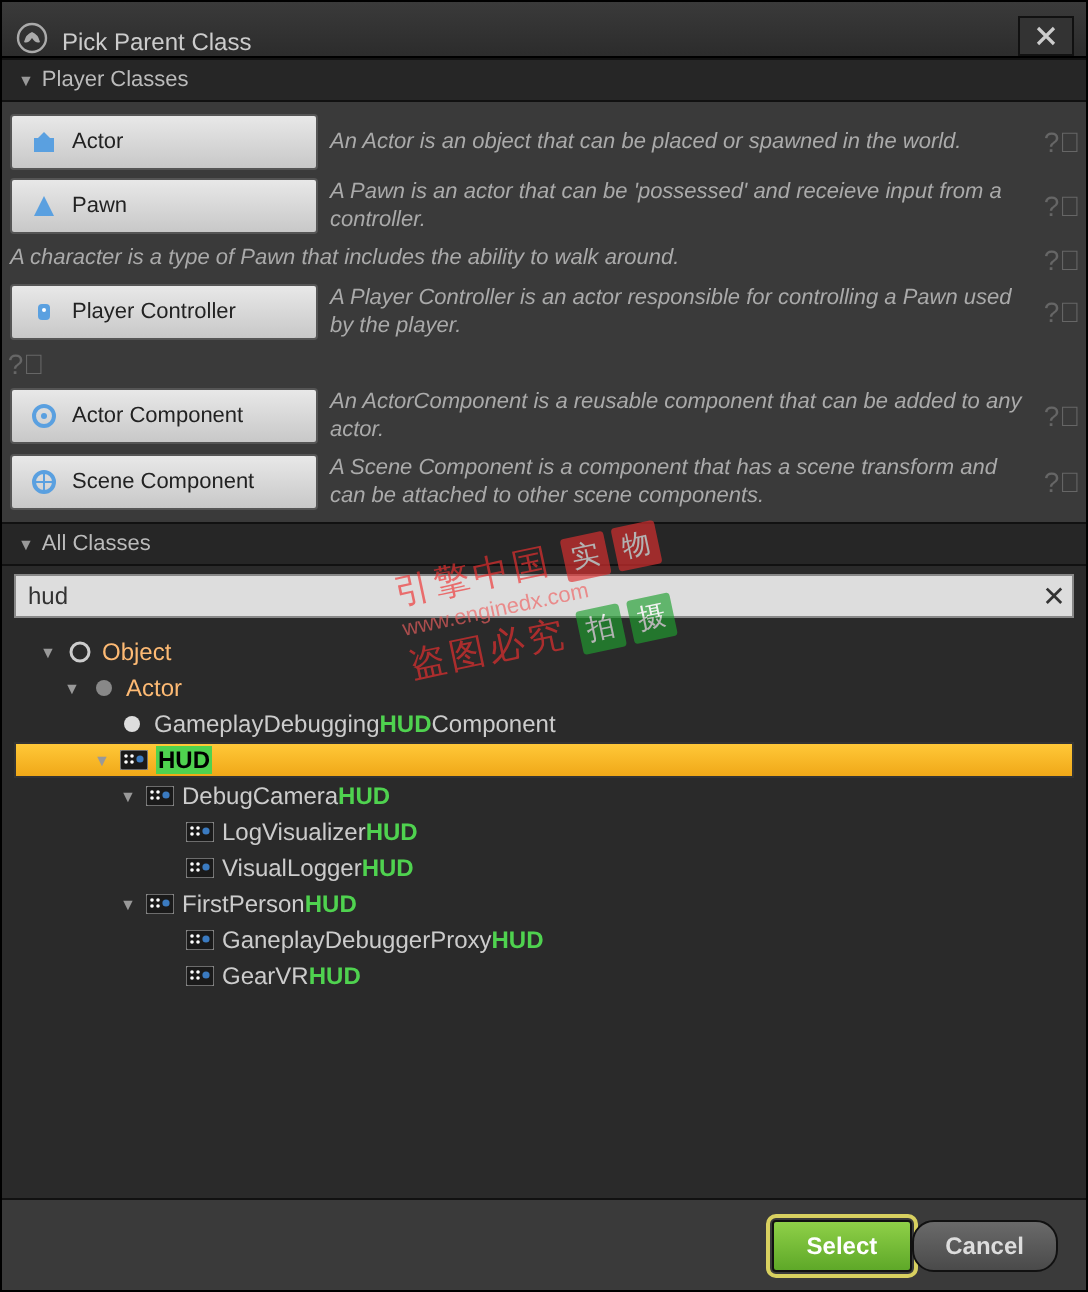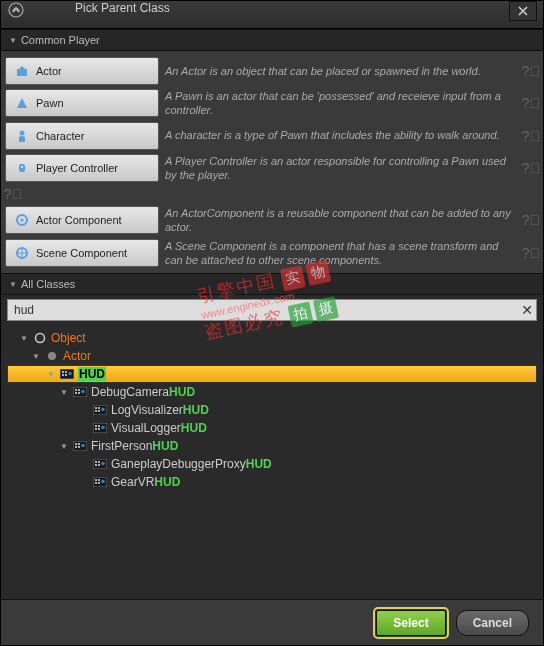--- a/index.html
+++ b/index.html
@@ -1,18 +1,18 @@
 <!DOCTYPE html>
 <html><head>
 <meta charset="utf-8">
 <style>
 * { margin: 0; padding: 0; box-sizing: border-box; font-family: "Segoe UI", Tahoma, sans-serif; }
 body { background: #1a1a1a; width: 544px; height: 646px; overflow: hidden; }
 .window { width: 544px; height: 646px; background: #2a2a2a; border: 1px solid #000; display: flex; flex-direction: column; }
-.titlebar { height: 28px; background: linear-gradient(#3a3a3a,#2c2c2c); display: flex; align-items: flex-start; padding: 0 6px; border-bottom: 1px solid #000; gap: 44px; }
+.titlebar { height: 28px; background: linear-gradient(#3a3a3a,#2c2c2c); display: flex; align-items: flex-end; padding: 0 6px; border-bottom: 1px solid #000; }
 .titlebar .logo { width: 18px; height: 18px; margin-right: 6px; display: flex; align-items: center; justify-content: center; }
 .titlebar .title { color: #ccc; font-size: 12px; flex: 1; }
 .close-btn { width: 28px; height: 20px; background: #333; border: 1px solid #111; color: #ccc; display: flex; align-items: center; justify-content: center; cursor: pointer; font-size: 13px; }
 .section-header { background: #262626; color: #bbb; font-size: 11px; padding: 4px 8px; display: flex; align-items: center; gap: 4px; border-top: 1px solid #111; border-bottom: 1px solid #111; cursor: pointer; }
 .caret { font-size: 8px; color: #999; }
 .common-classes { background: #3a3a3a; padding: 6px 4px; display: flex; flex-direction: column; gap: 4px; }
 .class-row { display: flex; align-items: center; gap: 6px; }
 .class-btn { width: 154px; height: 28px; background: linear-gradient(#e8e8e8,#c8c8c8); border: 1px solid #555; border-radius: 2px; display: flex; align-items: center; gap: 6px; padding: 0 8px; cursor: pointer; }
 .class-btn .cicon { width: 16px; height: 16px; display: flex; align-items: center; justify-content: center; }
 .class-btn .clabel { font-size: 11px; color: #222; }
@@ -21,27 +21,27 @@
 .search-row { display: flex; align-items: center; background: #ddd; margin: 4px 6px; border: 1px solid #888; height: 22px; }
 .search-input { flex: 1; border: none; outline: none; background: transparent; font-size: 12px; padding: 0 6px; color: #333; }
 .clear-x { width: 18px; text-align: center; color: #333; font-size: 14px; cursor: pointer; }
 .tree { flex: 1; background: #2a2a2a; padding: 4px 6px; overflow: auto; color: #ccc; font-size: 12px; }
 .tree-row { display: flex; align-items: center; height: 18px; gap: 4px; white-space: nowrap; }
 .tree-row.selected { background: linear-gradient(#ffc838,#f0a818); color: #000; border: 1px solid #333; }
 .tcaret { font-size: 8px; width: 10px; text-align: center; color: #999; }
 .ticon { width: 14px; height: 10px; display: inline-flex; align-items: center; justify-content: center; }
 .hi { color: #4fd24f; font-weight: bold; }
 .tree-row.selected .hi { background: #4fd24f; color: #000; padding: 0 1px; }
-.buttons { height: 46px; background: #3a3a3a; display: flex; align-items: center; justify-content: flex-end; gap: 10px; padding: 0 14px; border-top: 1px solid #111; }
+.buttons { height: 46px; background: #3a3a3a; display: flex; align-items: center; justify-content: flex-end; padding: 0 14px; border-top: 1px solid #111; }
 .btn { height: 26px; padding: 0 16px; border: 1px solid #111; border-radius: 2px; font-size: 12px; font-weight: bold; cursor: pointer; display: flex; align-items: center; }
 .btn.primary { background: linear-gradient(#8fd048,#5ea828); color: #fff; outline: 2px solid #d8d060; outline-offset: 1px; }
 .btn.secondary { background: linear-gradient(#6a6a6a,#4a4a4a); color: #ddd; border-radius: 11px; }
 .indent-1 { padding-left: 12px; } .indent-2 { padding-left: 24px; } .indent-3 { padding-left: 38px; }
 .indent-4 { padding-left: 52px; } .indent-5 { padding-left: 72px; }
-.dim { color: #f97316; }
+.dim { color: #fdba74; }
 .wm { position: absolute; top: 270px; left: 200px; pointer-events: none; opacity: 0.65; transform: rotate(-12deg); font-size: 14px; color: #f03030; }
 .wm .cn { font-size: 18px; letter-spacing: 2px; }
 .wm .box { display: inline-block; background: #e03030; color: #fff; padding: 2px 4px; margin: 0 2px; border-radius: 2px; }
 .wm .ge { background: #20a030; }
 </style>
 </head>
 <body>
 
 <div class="window">
   <div class="titlebar">
@@ -54,21 +54,21 @@
     <span class="title">Pick Parent Class</span>
     <div class="close-btn">
       <svg width="10" height="10" viewBox="0 0 10 10">
           <path d="M1 1 L9 9 M9 1 L1 9" stroke="#ccc" stroke-width="1.6"></path>
         </svg>
     </div>
   </div>
 
   <div class="section-header">
     <span class="caret">▼</span>
-    <span>Common Player</span>
+    <span>Player Classes</span>
   </div>
 
   <div class="common-classes" id="common-classes">
       <div class="class-row">
         <div class="class-btn">
           <span class="cicon">
             <svg width="14" height="14">
               <rect x="2" y="5" width="10" height="7" fill="#5aa0e0"></rect>
               <path d="M4 5 L7 2 L10 5" fill="#5aa0e0"></path>
             </svg>
@@ -84,29 +84,20 @@
             <svg width="14" height="14">
               <path d="M7 2 L12 12 L2 12 Z" fill="#5aa0e0"></path>
             </svg>
           </span>
           <span class="clabel">Pawn</span>
         </div>
         <div class="class-desc">A Pawn is an actor that can be 'possessed' and receieve input from a controller.</div>
         <div class="help-icon">?⃝</div>
       </div>
       <div class="class-row">
-        <div class="class-btn">
-          <span class="cicon">
-            <svg width="14" height="14">
-              <circle cx="7" cy="4" r="2.5" fill="#5aa0e0"></circle>
-              <path d="M4 13 L4 8 Q7 6 10 8 L10 13" fill="#5aa0e0"></path>
-            </svg>
-          </span>
-          <span class="clabel">Character</span>
-        </div>
         <div class="class-desc">A character is a type of Pawn that includes the ability to walk around.</div>
         <div class="help-icon">?⃝</div>
       </div>
       <div class="class-row">
         <div class="class-btn">
           <span class="cicon">
             <svg width="14" height="14">
               <rect x="4" y="3" width="6" height="8" rx="2" fill="#5aa0e0"></rect>
               <circle cx="7" cy="6" r="1" fill="#fff"></circle>
             </svg>
@@ -171,20 +162,29 @@
     <div class="tree-row indent-2">
       <span class="tcaret">▼</span>
       <span class="ticon">
           <svg width="12" height="12">
             <circle cx="6" cy="6" r="4" fill="#888"></circle>
           </svg>
         </span>
       <span class="dim">Actor</span>
     </div>
     <div id="tree-items">
+        <div class="tree-row indent-3">
+          <span class="tcaret"></span>
+          <span class="ticon">
+            <svg width="12" height="12">
+              <circle cx="6" cy="6" r="4" fill="#ddd"></circle>
+            </svg>
+          </span>
+          <span>GameplayDebugging<span class="hi">HUD</span>Component</span>
+        </div>
         <div class="tree-row indent-3 selected">
           <span class="tcaret">▼</span>
           <span class="ticon">
             <svg width="14" height="10">
               <rect x="0" y="0" width="14" height="10" rx="1" fill="#1a1a1a" stroke="#888" stroke-width="0.8"></rect>
               <circle cx="3" cy="3" r="0.9" fill="#fff"></circle>
               <circle cx="6" cy="3" r="0.9" fill="#fff"></circle>
               <circle cx="3" cy="6" r="0.9" fill="#fff"></circle>
               <circle cx="6" cy="6" r="0.9" fill="#fff"></circle>
               <circle cx="10" cy="4.5" r="1.8" fill="#3a7ac0"></circle>

